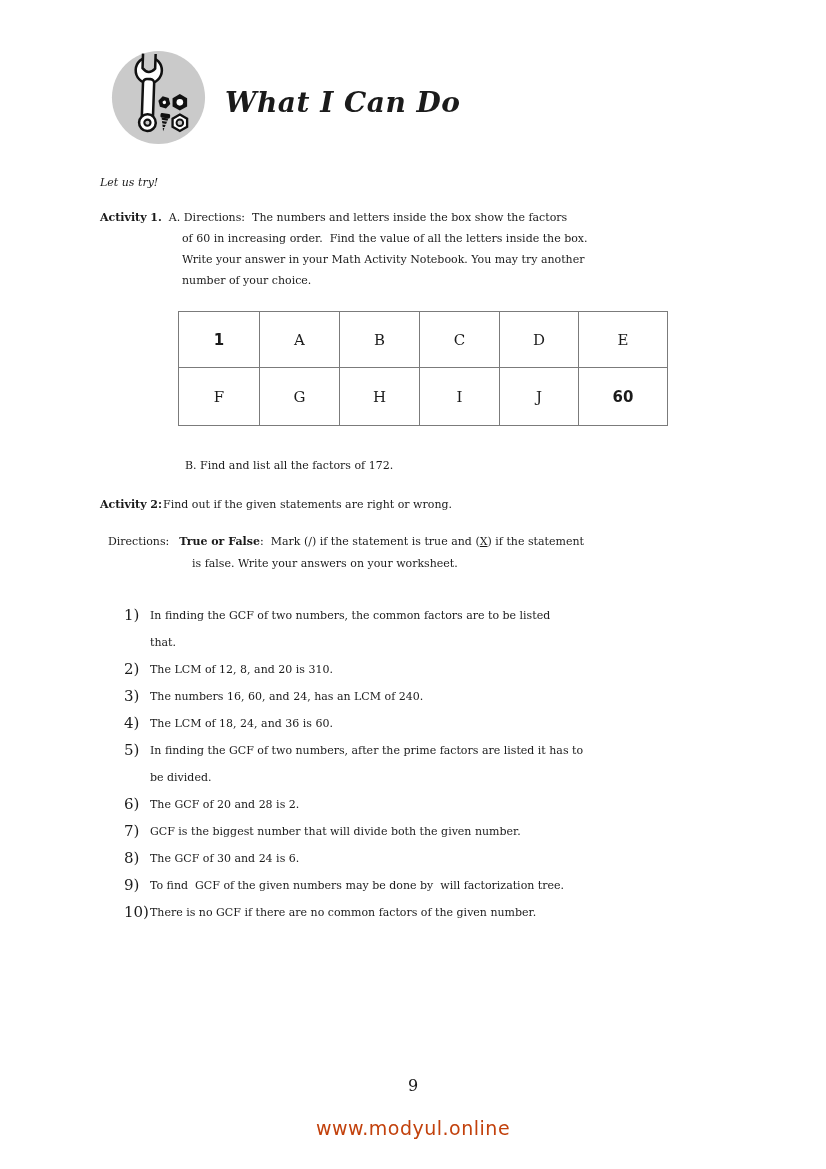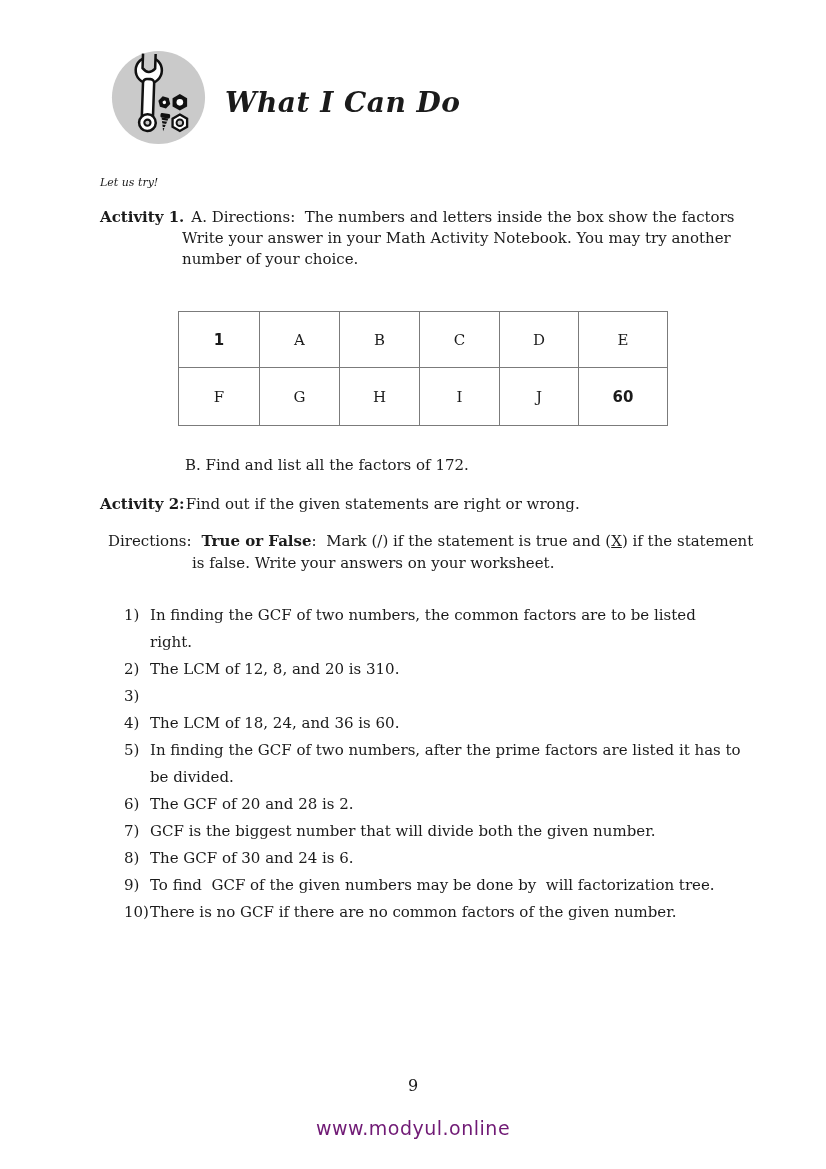--- a/index.html
+++ b/index.html
@@ -15,21 +15,21 @@
 
   
   .hdr-icon{left:110px;top:49px;width:97px;height:97px;}
   .page-title{
     left:225px;top:86px;
     font-size:28px;font-weight:bold;font-style:italic;
     letter-spacing:.5px;
   }
 
   
-  .line{white-space:pre;font-size:15px;line-height:21px;}
+  .line{white-space:pre;font-size:11px;line-height:21px;}
 
   .intro{left:100px;top:176px;font-style:italic;font-size:11px;}
 
   .act1{left:100px;top:207px;}
   .act1 .cont{margin-left:82px;}
   .bold{font-weight:bold;}
   .gap7{margin-left:7px;}
   .gap10{margin-left:10px;}
   .gap13{margin-left:1px;}
 
@@ -55,21 +55,21 @@
   
   .stmts{left:124px;top:602px;}
   .st-row{display:flex;}
   .st-num{flex:0 0 26px;white-space:pre;font-size:15px;line-height:27px;}
   .st-lines .line{line-height:27px;}
 
   .page-num{left:0;top:1076px;width:826px;text-align:center;font-size:16px;}
   .watermark{
     left:0;top:1117px;width:826px;text-align:center;
     font-family:"DejaVu Sans","Liberation Sans",sans-serif;
-    font-size:19px;color:#701a75;letter-spacing:.5px;
+    font-size:19px;color:#c2410c;letter-spacing:.5px;
   }
 </style>
 </head>
 <body>
 
 <div class="page">
 
   <div class="abs hdr-icon">
     <svg width="97" height="97" viewBox="0 0 100 100">
       <circle cx="50" cy="50" r="48" fill="#cacaca"></circle>
@@ -97,20 +97,21 @@
       <circle cx="72" cy="76" r="3.4" fill="#cacaca" stroke="#111" stroke-width="2"></circle>
     </svg>
   </div>
 
   <div class="abs page-title">What I Can Do</div>
 
   <div class="abs intro">Let us try!</div>
 
   <div class="abs act1">
     <div class="line"><span class="bold">Activity 1.</span><span class="gap7">A. Directions:  The numbers and letters inside the box show the factors</span></div>
+    <div class="line cont">of 60 in increasing order.  Find the value of all the letters inside the box.</div>
     <div class="line cont">Write your answer in your Math Activity Notebook. You may try another</div>
     <div class="line cont">number of your choice.</div>
   </div>
 
   <table class="abs factors">
     <tbody>
       <tr>
         <td class="c0 b-sans">1</td>
         <td class="c1">A</td>
         <td class="c2">B</td>
@@ -137,33 +138,36 @@
     <div class="line"><span>Directions:</span><span class="bold gap10">True or False</span><span>:  Mark (/) if the statement is true and (</span><span class="uline">X</span><span>) if the statement</span></div>
     <div class="line cont">is false. Write your answers on your worksheet.</div>
   </div>
 
   <div class="abs stmts">
 
     <div class="st-row">
       <div class="st-num">1)</div>
       <div class="st-lines">
         <div class="line">In finding the GCF of two numbers, the common factors are to be listed</div>
-        <div class="line">right.</div>
+        <div class="line">that.</div>
       </div>
     </div>
 
     <div class="st-row">
       <div class="st-num">2)</div>
       <div class="st-lines">
         <div class="line">The LCM of 12, 8, and 20 is 310.</div>
       </div>
     </div>
 
     <div class="st-row">
       <div class="st-num">3)</div>
+      <div class="st-lines">
+        <div class="line">The numbers 16, 60, and 24, has an LCM of 240.</div>
+      </div>
     </div>
 
     <div class="st-row">
       <div class="st-num">4)</div>
       <div class="st-lines">
         <div class="line">The LCM of 18, 24, and 36 is 60.</div>
       </div>
     </div>
 
     <div class="st-row">

